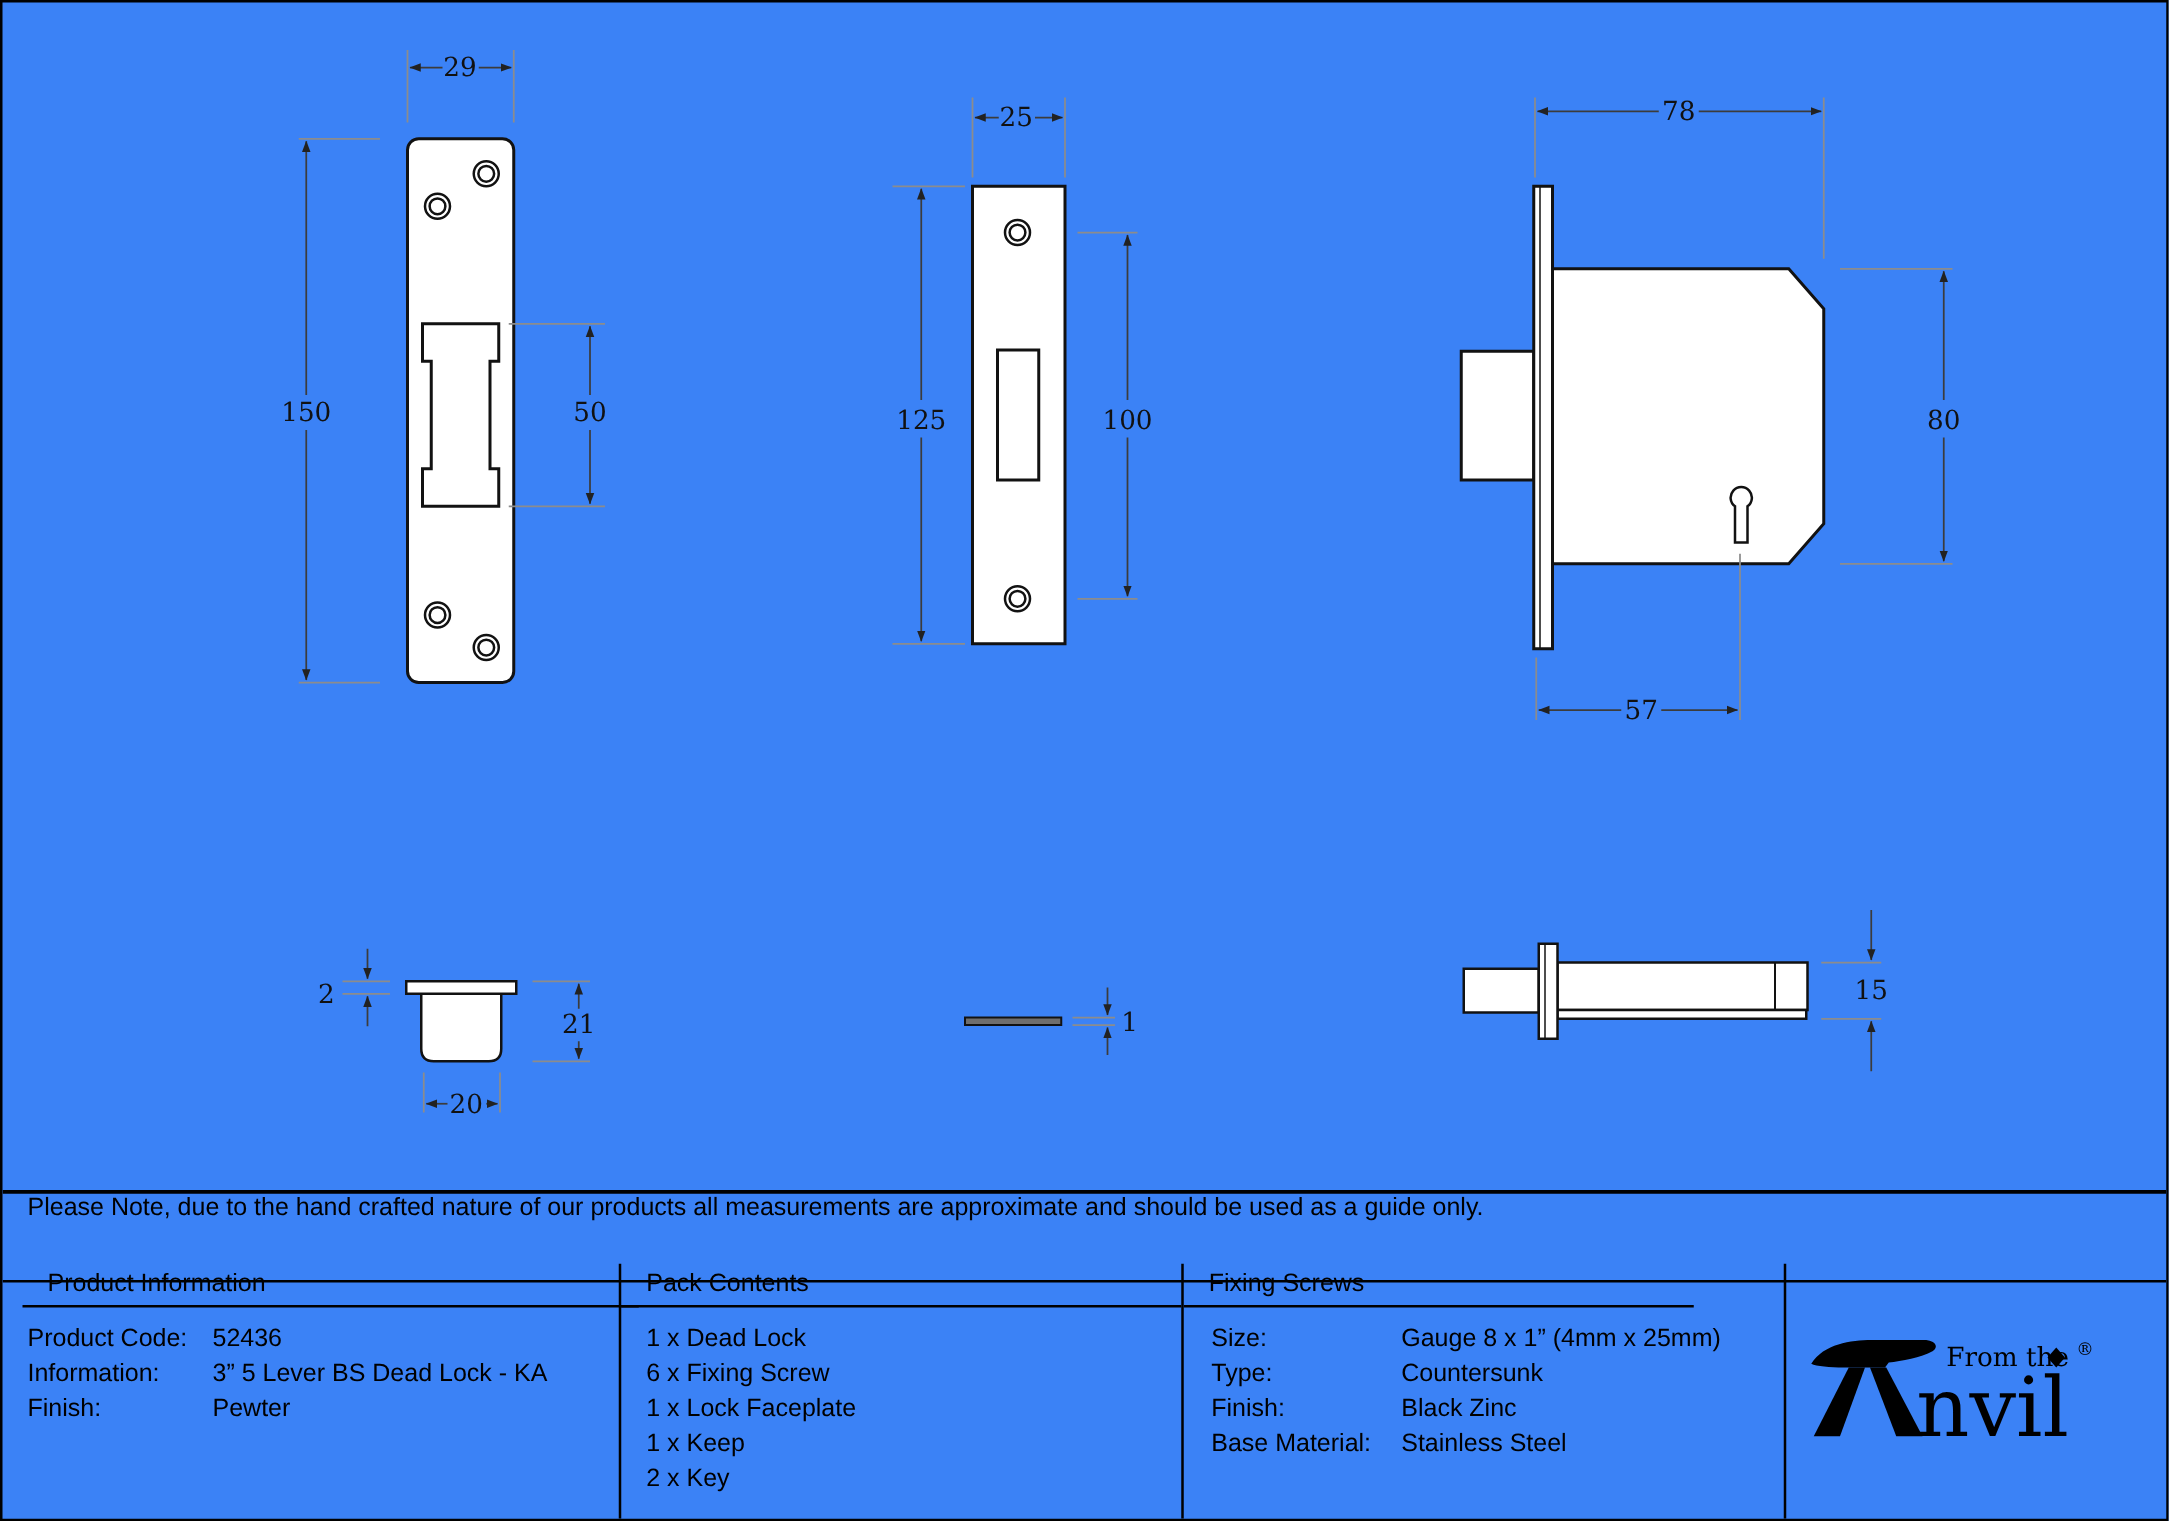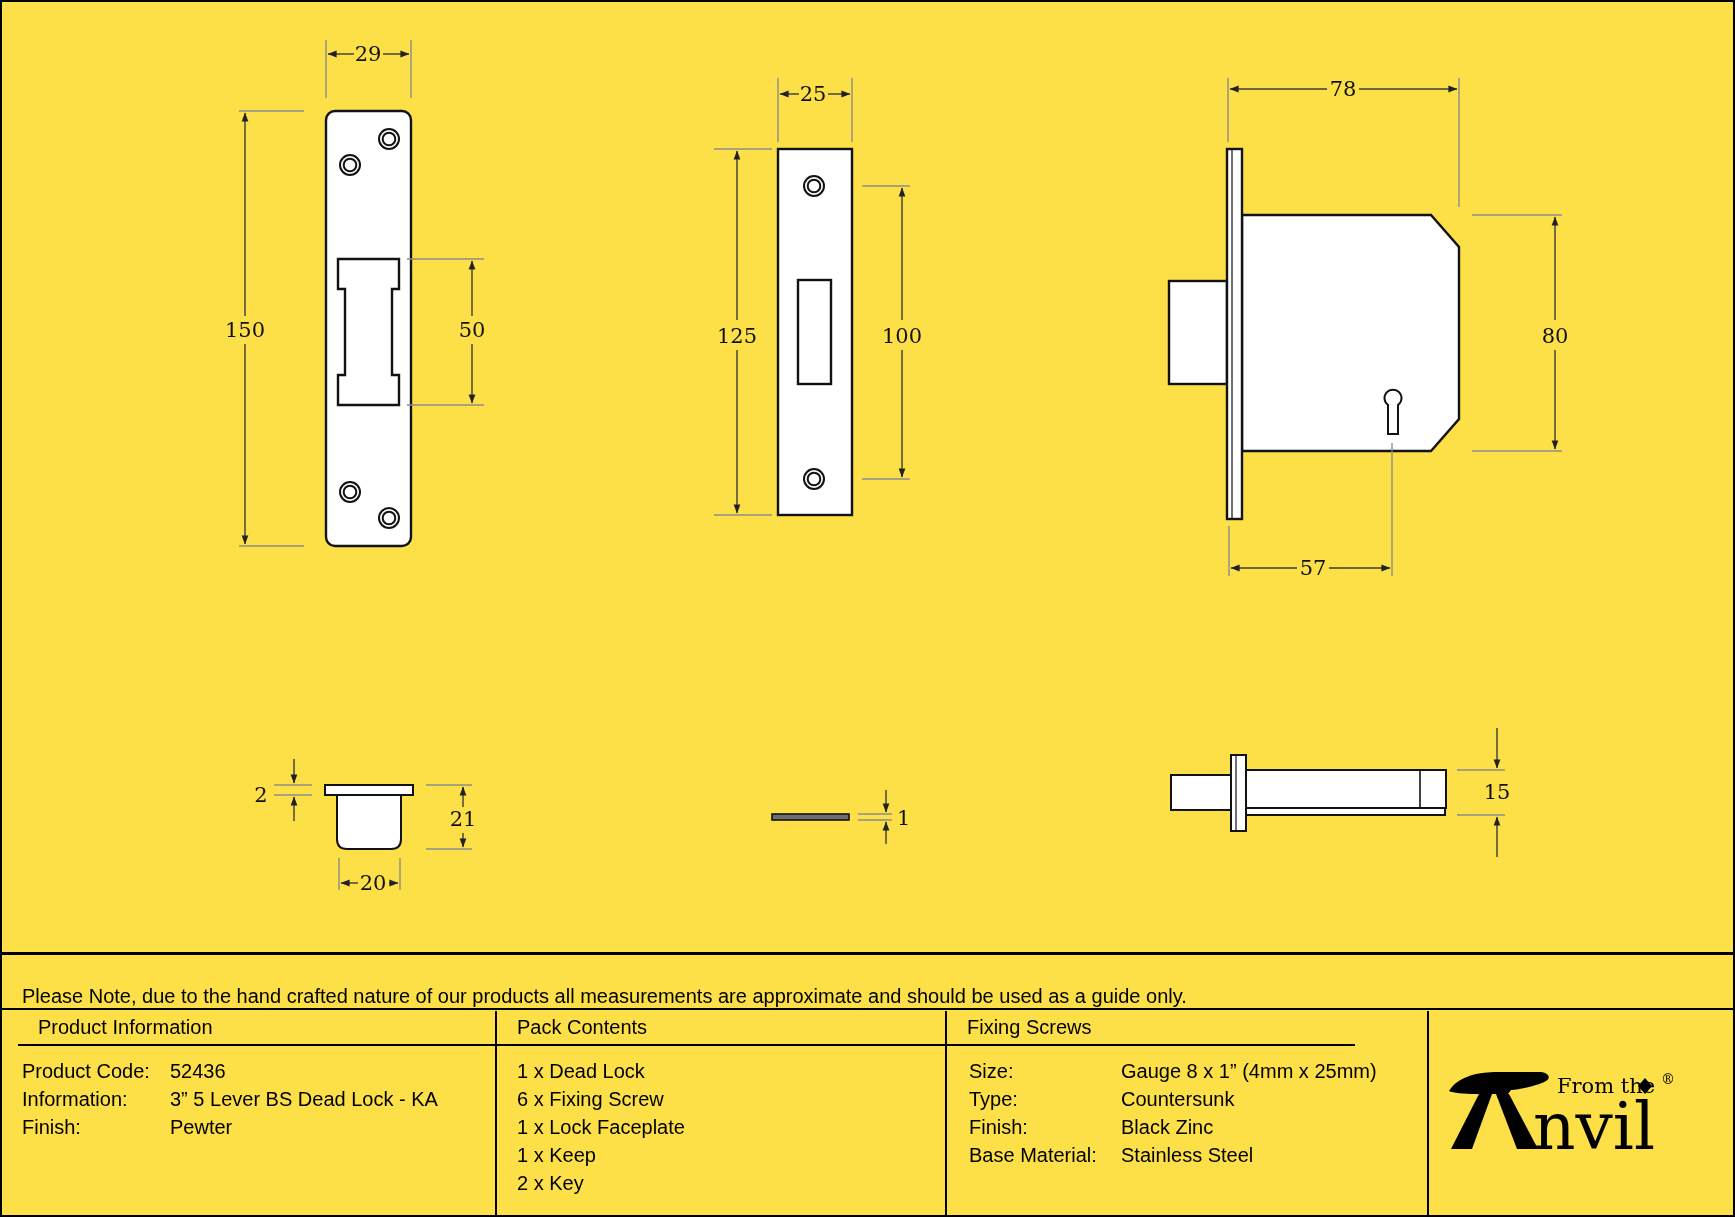--- a/index.html
+++ b/index.html
@@ -1,25 +1,25 @@
 <!DOCTYPE html>
 <html><head>
 <meta charset="utf-8">
 <style>
   html,body{margin:0;padding:0;background:#fff;}
-  .page{position:relative;width:1735px;height:1217px;background:#fde047;border:2px solid #000;
+  .page{position:relative;width:1735px;height:1217px;background:#3b82f6;border:2px solid #000;
         box-sizing:border-box;font-family:"Liberation Sans",sans-serif;color:#000;overflow:hidden;}
   .drawings{position:absolute;left:0;top:0;width:1731px;height:950px;}
   svg .part{fill:#fff;stroke:#121212;stroke-width:2.4;stroke-linejoin:miter;}
   svg .part2{fill:#fff;stroke:#121212;stroke-width:2;}
   svg .dim{stroke:#3c3c3c;stroke-width:1.4;fill:none;}
   svg .ext{stroke:#8c8c8c;stroke-width:1.4;fill:none;}
   svg .dim-label{font-family:"DejaVu Serif",serif;font-size:21px;fill:#111;}
-  .note-row{position:absolute;left:0;right:0;top:950px;height:58px;box-sizing:border-box;
-        border-top:3px solid #000;border-bottom:2px solid #000;display:flex;align-items:flex-end;
+  .note-row{position:absolute;left:0;right:0;top:950px;height:74px;box-sizing:border-box;
+        border-top:3px solid #000;border-bottom:2px solid #000;display:flex;align-items:flex-start;
         padding-left:20px;font-size:20px;}
   .hdr{position:absolute;top:1009px;height:35px;box-sizing:border-box;border-bottom:2px solid #000;
         display:flex;align-items:center;padding-left:20px;font-size:20px;}
   .hdr1{left:16px;width:493px;}
   .hdr2{left:495px;width:448px;}
   .hdr3{left:945px;width:408px;}
   .vline{position:absolute;top:1009px;bottom:0;width:2px;background:#000;}
   .content{position:absolute;top:1044px;font-size:20px;line-height:28px;}
   .content1{left:0;width:493px;padding:11px 0 0 20px;box-sizing:border-box;}
   .content2{left:495px;width:448px;padding:11px 12px 0 20px;box-sizing:border-box;}

